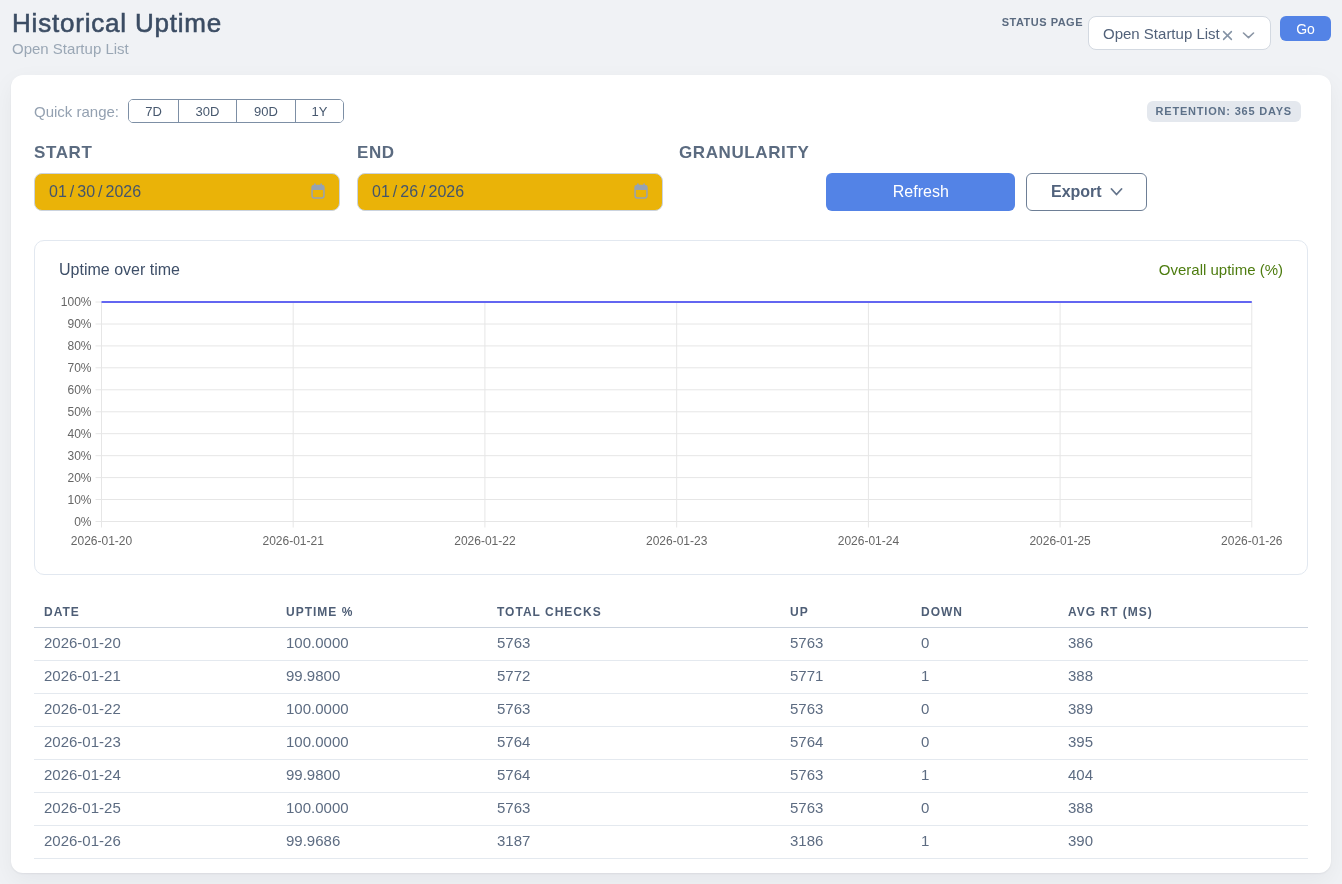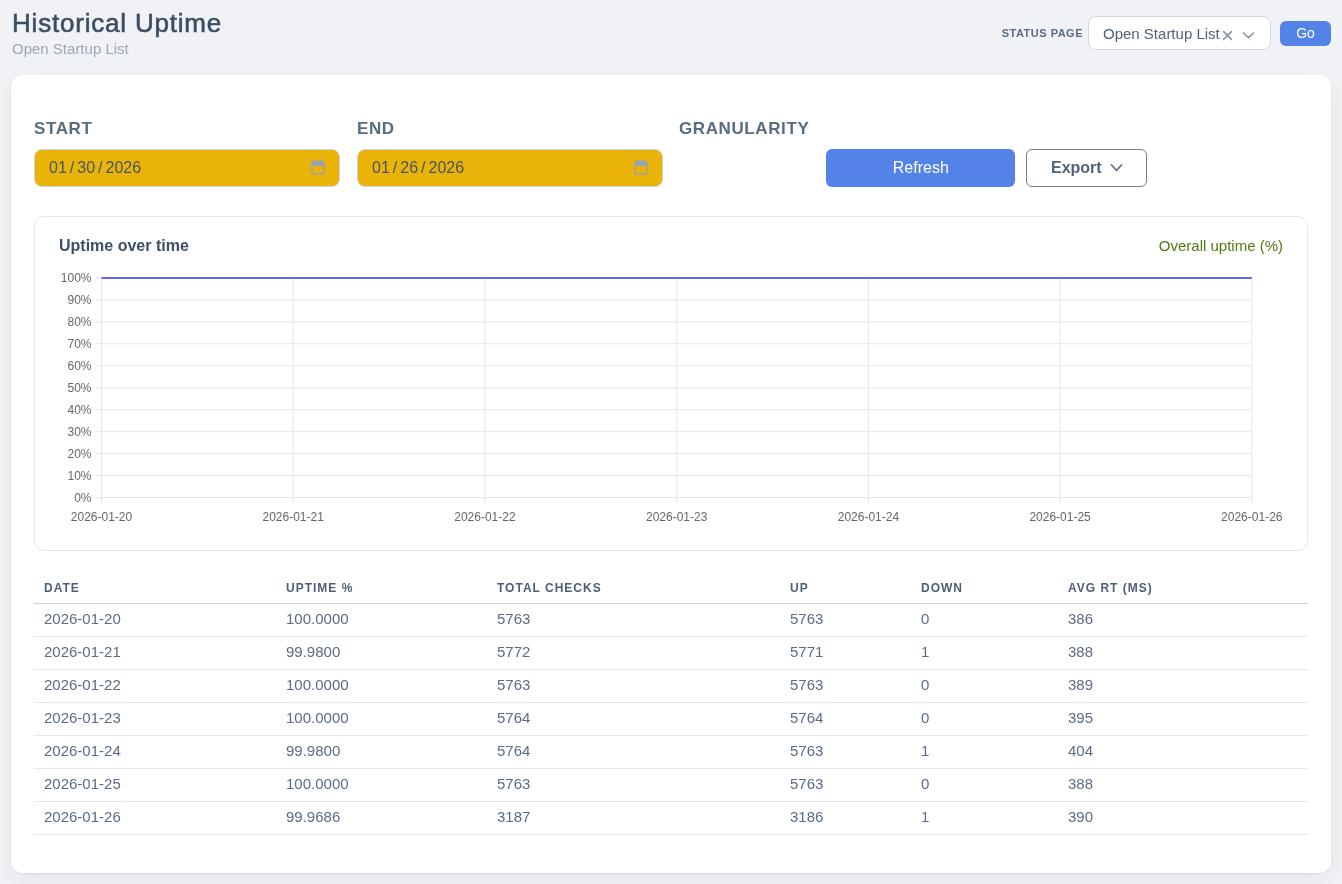--- a/index.html
+++ b/index.html
@@ -11,21 +11,21 @@
     overflow: hidden;
   }
   .topbar {
     display: flex;
     justify-content: space-between;
     align-items: flex-start;
     padding: 8px 11px 0 12px;
   }
   h1 { font-size: 26px; font-weight: 400; -webkit-text-stroke: 0.55px #3b4c63; color: #3b4c63; letter-spacing: 0.8px; }
   .subtitle { font-size: 15px; color: #9aa7b5; margin-top: 1px; }
-  .topctl { display: flex; align-items: center; margin-top: 8px; }
+  .topctl { display: flex; align-items: flex-start; margin-top: 8px; }
   .toplabel { font-size: 11px; font-weight: 700; color: #5b6b80; letter-spacing: 0.5px; margin-right: 5px; }
   .pagesel {
     width: 183px; height: 34px; background: #fff;
     border: 1px solid #d3d9e1; border-radius: 8px;
     display: flex; align-items: center; padding: 0 12px 0 14px;
     font-size: 15px; color: #52627a;
   }
   .pagesel .chev { margin-left: 9px; }
   .gobtn {
     margin-left: 9px; width: 51px; height: 25px;
@@ -86,21 +86,21 @@
     display: flex; align-items: center; justify-content: center; gap: 8px; font-weight: bold;
   }
   .chartcard {
     margin-top: 29px;
     width: 1274px; height: 335px;
     border: 1px solid #e2e8f0; border-radius: 10px;
     padding: 20px 24px 0 24px;
     position: relative;
   }
   .charthead { display: flex; justify-content: space-between; align-items: baseline; }
-  .charttitle { font-size: 16px; font-weight: 700; color: #3e4f68; }
+  .charttitle { font-size: 16px; font-weight: 400; color: #3e4f68; }
   .chartsub { font-size: 15px; color: #4d7c0f; }
   table {
     border-collapse: collapse;
     width: 1274px;
     margin-top: 21px;
     table-layout: fixed;
   }
   th {
     text-align: left; font-size: 12px; font-weight: 700; color: #4e5e76;
     letter-spacing: 1px; padding: 9px 0 8px 10px;
@@ -128,20 +128,30 @@
         </svg>
         <svg class="chev" width="13" height="7" viewBox="0 0 13 7" style="transform:translateY(2px)">
           <path d="M1.5 1 L6.5 5.7 L11.5 1" fill="none" stroke="#8a95a5" stroke-width="1.6" stroke-linecap="round" stroke-linejoin="round"></path>
         </svg>
       </div>
       <button class="gobtn">Go</button>
     </div>
   </div>
 
   <div class="card">
+    <div class="qrow">
+      <span class="qlabel">Quick range:</span>
+      <div class="seg">
+        <button>7D</button>
+        <button>30D</button>
+        <button>90D</button>
+        <button>1Y</button>
+      </div>
+      <div class="badge">RETENTION: 365 DAYS</div>
+    </div>
 
     <div class="frow">
       <div class="fcol">
         <span class="flabel">START</span>
         <div class="inp datebox">
           <span>01</span>
           <span class="sl">/</span>
           <span>30</span>
           <span class="sl">/</span>
           <span>2026</span>

